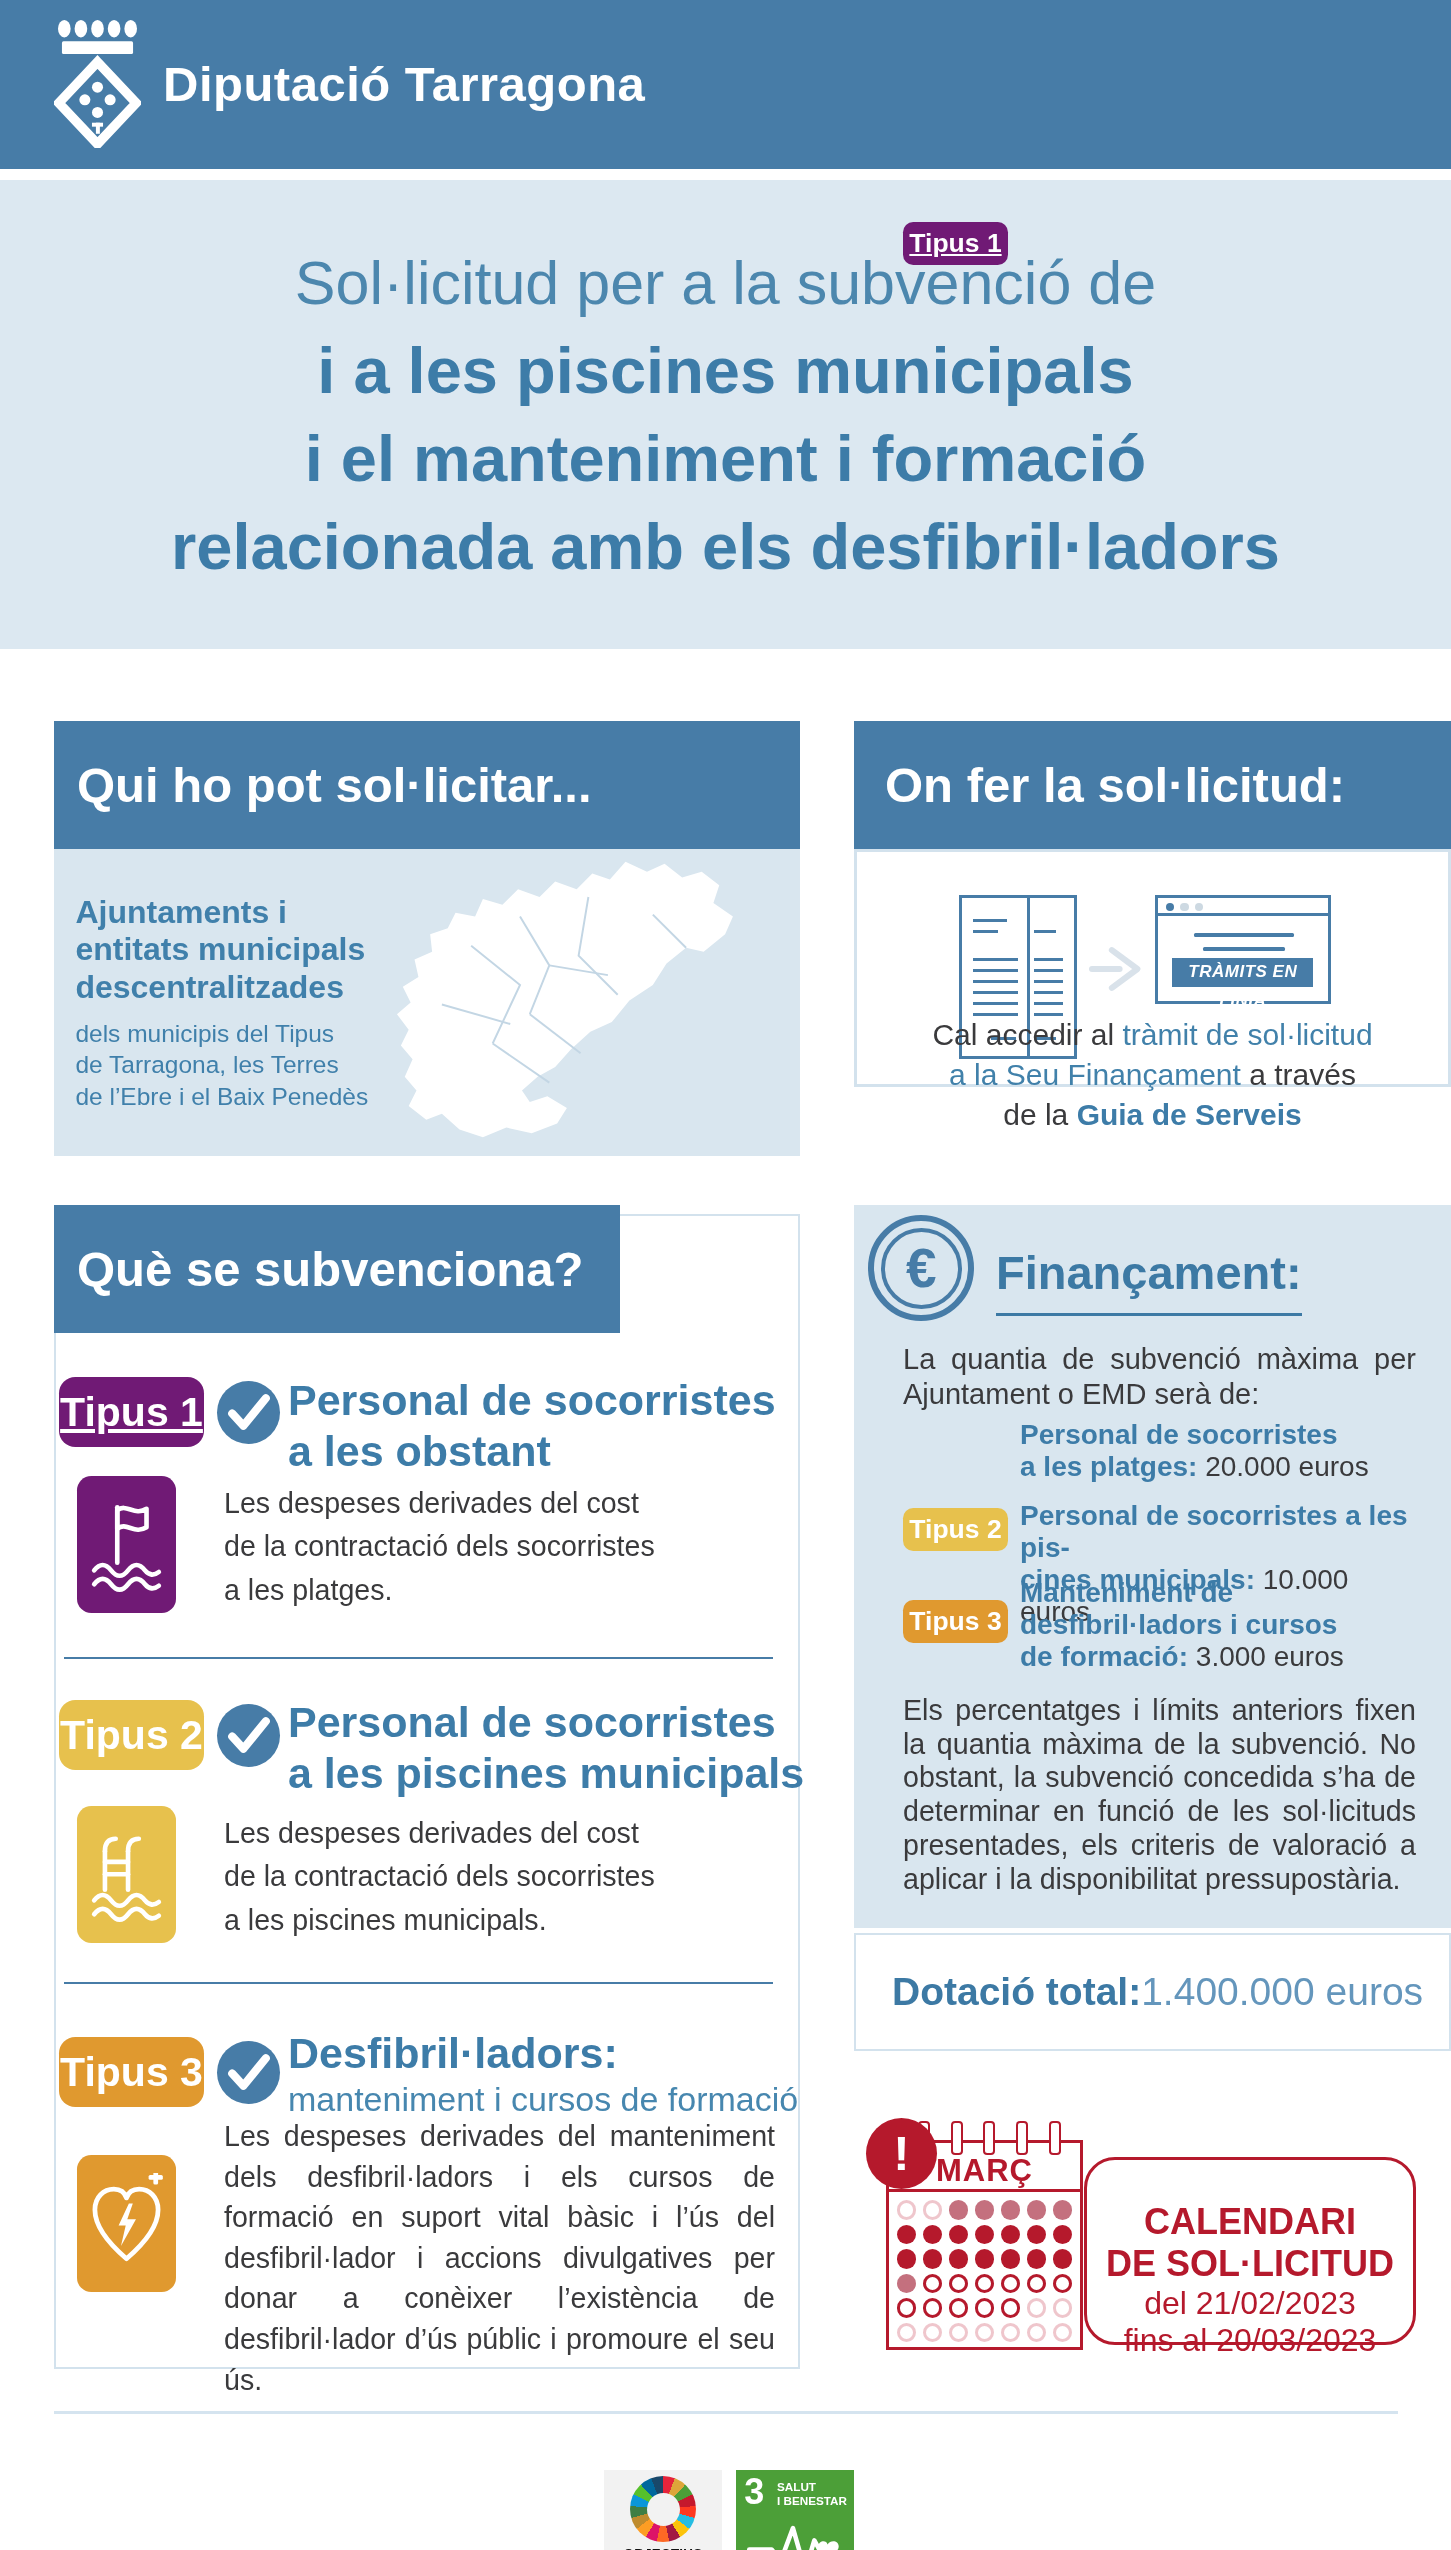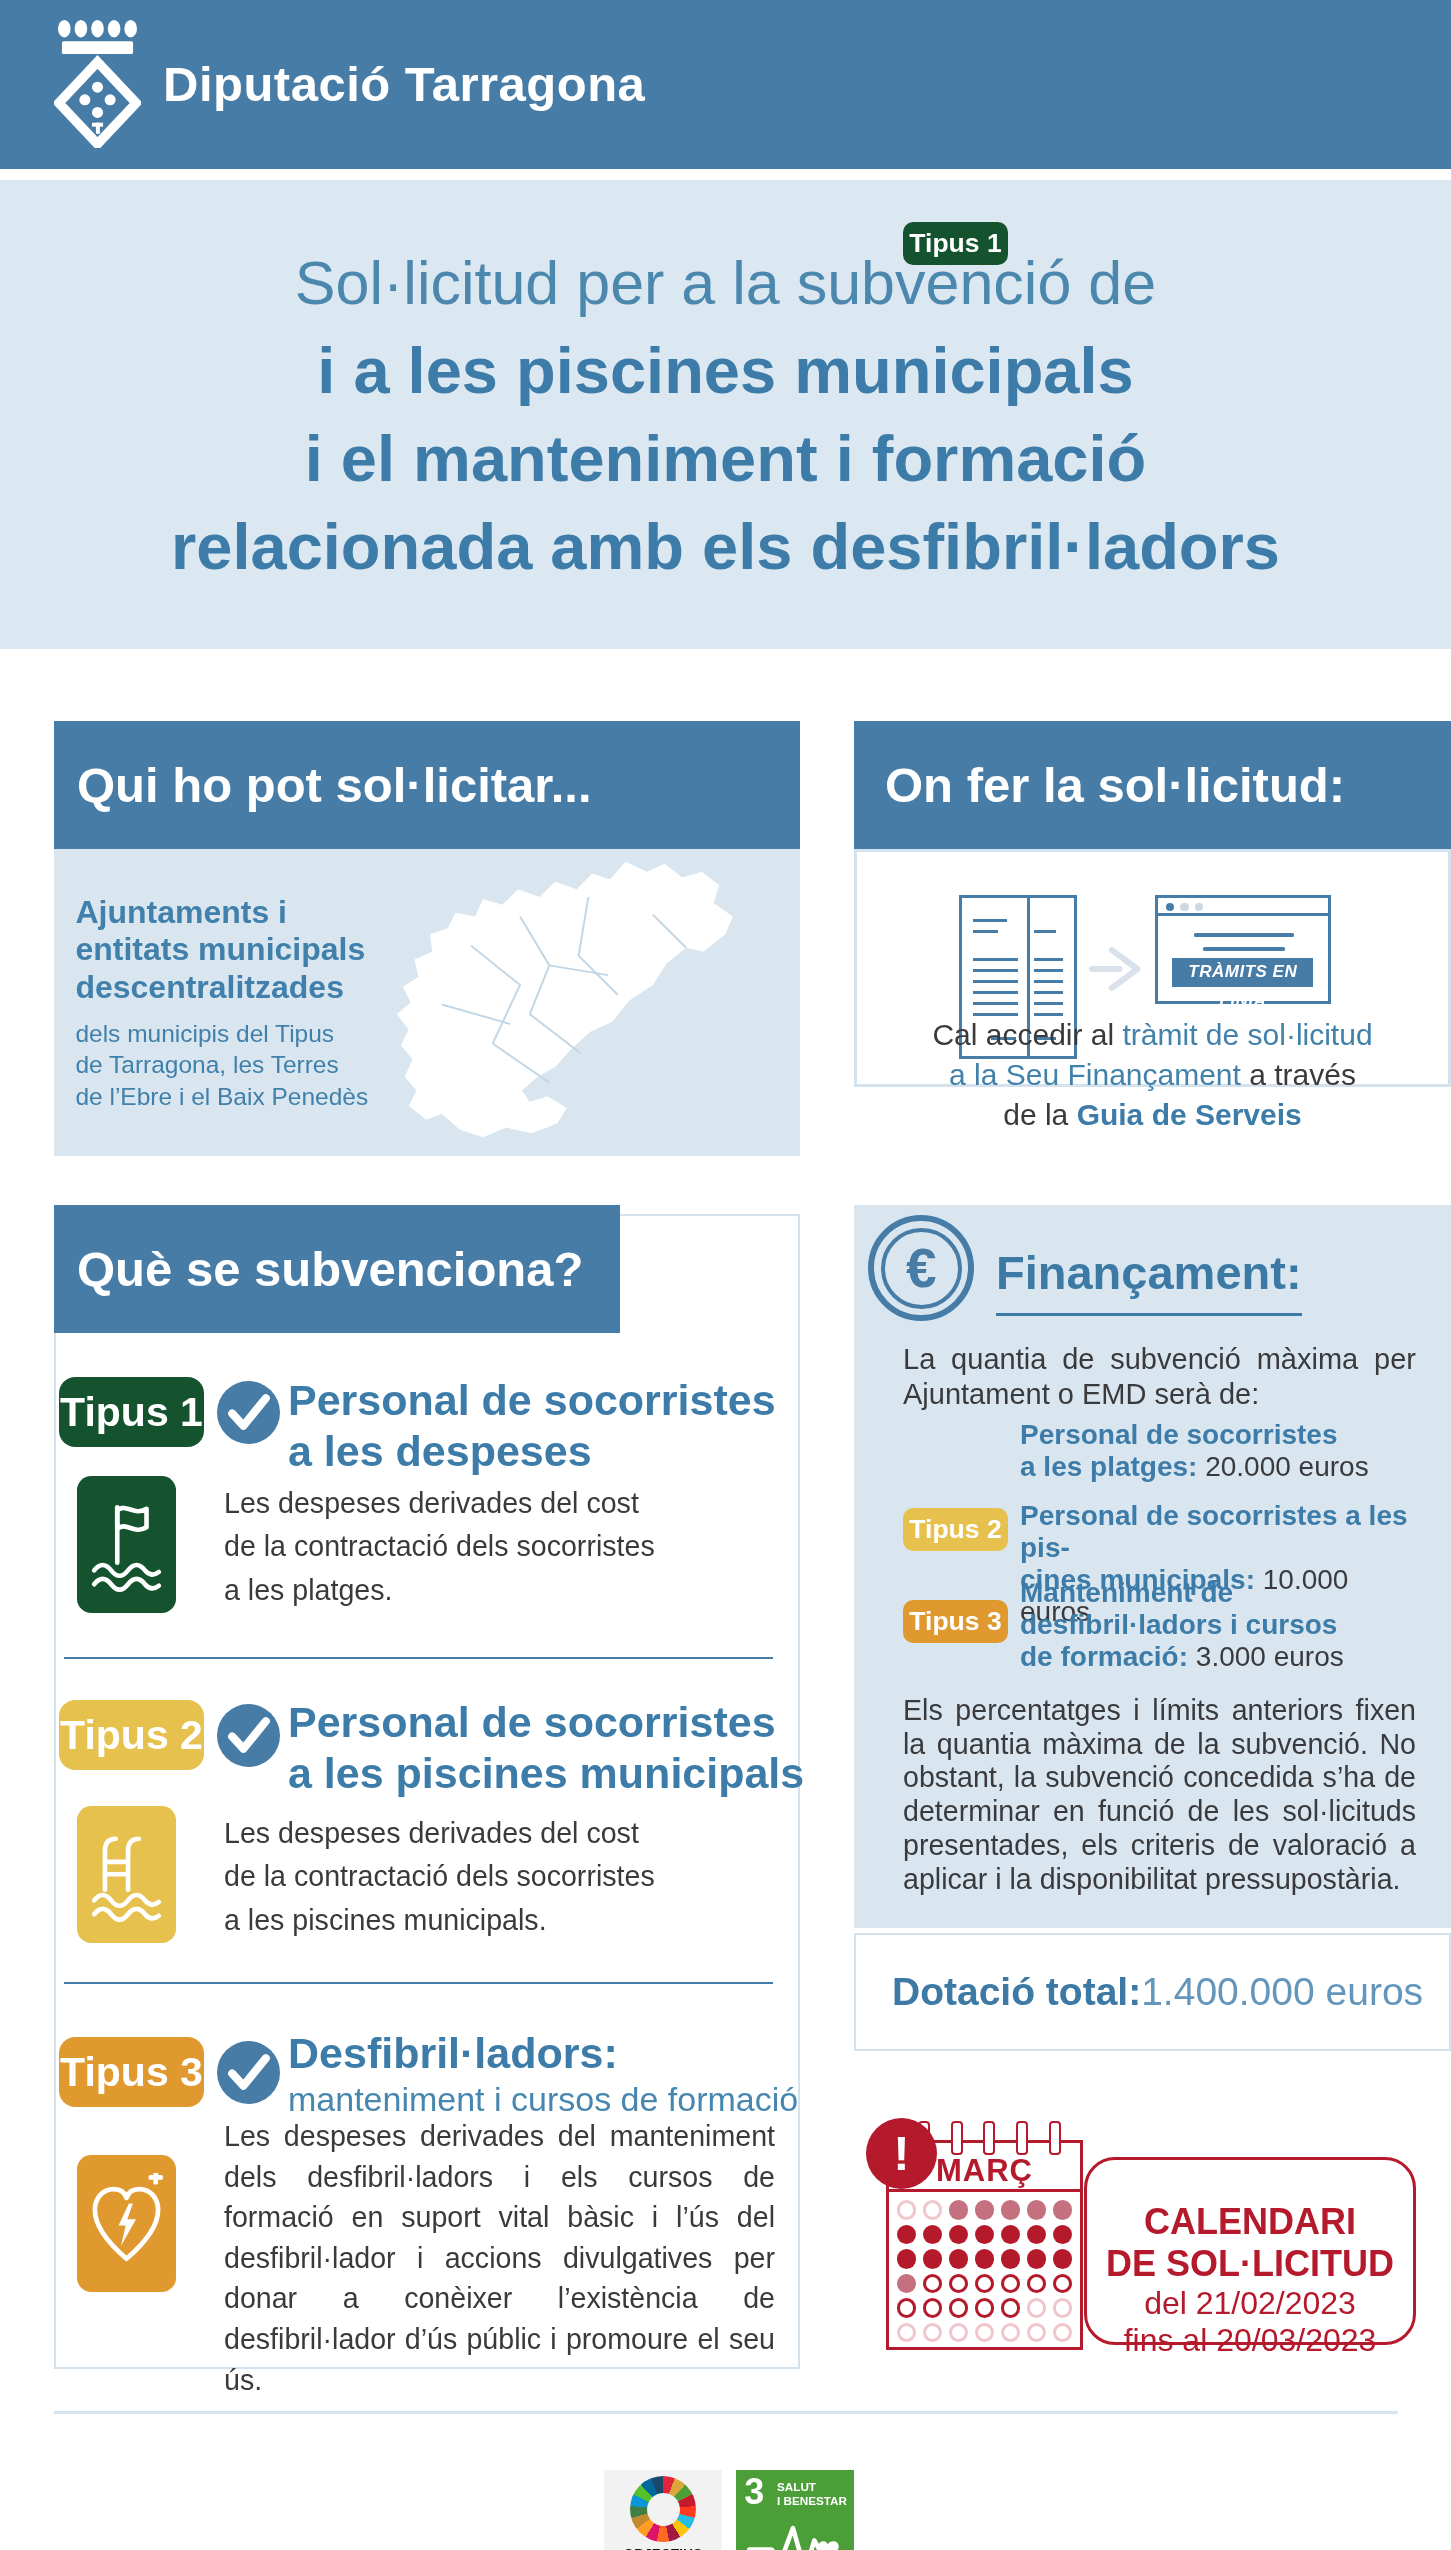--- a/index.html
+++ b/index.html
@@ -45,21 +45,21 @@
   .tramits-btn { position:absolute; left:14.3px; top:60px; width:141px; height:28.6px; background:#477CA7;
                  color:#fff; font-weight:bold; font-style:italic; font-size:17px; text-align:center; line-height:28.6px; letter-spacing:0.5px; }
   .where-caption { position:absolute; left:0; top:163px; width:100%; text-align:center; font-size:30px; line-height:1.33; color:#3A3A3C; }
   .cap-blue { color:#4181AA; }
   .cap-bold-blue { color:#3D7CA8; font-weight:bold; }
 
   
   .panel-que { left:54px; top:1214px; width:746px; height:1155px; background:#ffffff; border:2.6px solid #D3E2ED; z-index:1; }
   .badge { position:absolute; width:145px; height:70px; border-radius:16.3px; color:#fff; font-weight:bold; font-size:41px;
            text-align:center; line-height:70px; z-index:4;}
-  .bg-green  { background:#14532d; }
+  .bg-green  { background:#701a75;text-decoration:underline; }
   .bg-yellow { background:#E7C14D; }
   .bg-orange { background:#E0992F; }
   .check { position:absolute; width:63px; height:63px; border-radius:50%; background:#477CA7; z-index:4;
            display:flex; align-items:center; justify-content:center; }
   .tipus-title { position:absolute; font-size:43px; font-weight:bold; color:#3D7CA8; line-height:1.18; z-index:4; }
   .tipus-sub { font-size:34px; font-weight:400; color:#4787AF; }
   .iconbox { position:absolute; width:99px; height:137px; border-radius:14.3px; z-index:4;
              display:flex; align-items:center; justify-content:center; }
   .tipus-body { position:absolute; left:224px; width:551px; font-size:28.6px; color:#3A3A3C; line-height:1.52; z-index:4; }
   .tipus-body.just { text-align:justify; line-height:1.42; }
@@ -246,21 +246,21 @@
     </div>
 
   <div class="abs badge bg-green" style="left:59px;top:1377px;">Tipus 1</div>
   <div class="abs check" style="left:217px;top:1381px;">
     <svg width="63" height="63" viewBox="0 0 124 124">
         <path d="M30 64 L52 88 L96 34" fill="none" stroke="#fff" stroke-width="16" stroke-linecap="round" stroke-linejoin="round"></path>
       </svg>
   </div>
   <div class="abs tipus-title" style="left:288px;top:1375px;">
     <div>Personal de socorristes</div>
-      <div>a les despeses</div>
+      <div>a les obstant</div>
   </div>
   <div class="abs iconbox bg-green" style="left:77px;top:1476px;">
     <svg width="77" height="102" viewBox="0 0 100 130">
       <g fill="none" stroke="#fff" stroke-width="6" stroke-linecap="round" stroke-linejoin="round">
         <path d="M38 16 V88"></path>
         <path d="M38 20 C50 10 60 28 76 18 L76 42 C60 52 50 34 38 44 Z"></path>
         <path d="M8 98 q11 -14 22 0 q11 14 22 0 q11 -14 22 0 q8 10 18 2"></path>
         <path d="M8 116 q11 -14 22 0 q11 14 22 0 q11 -14 22 0 q8 10 18 2"></path>
       </g>
     </svg>

